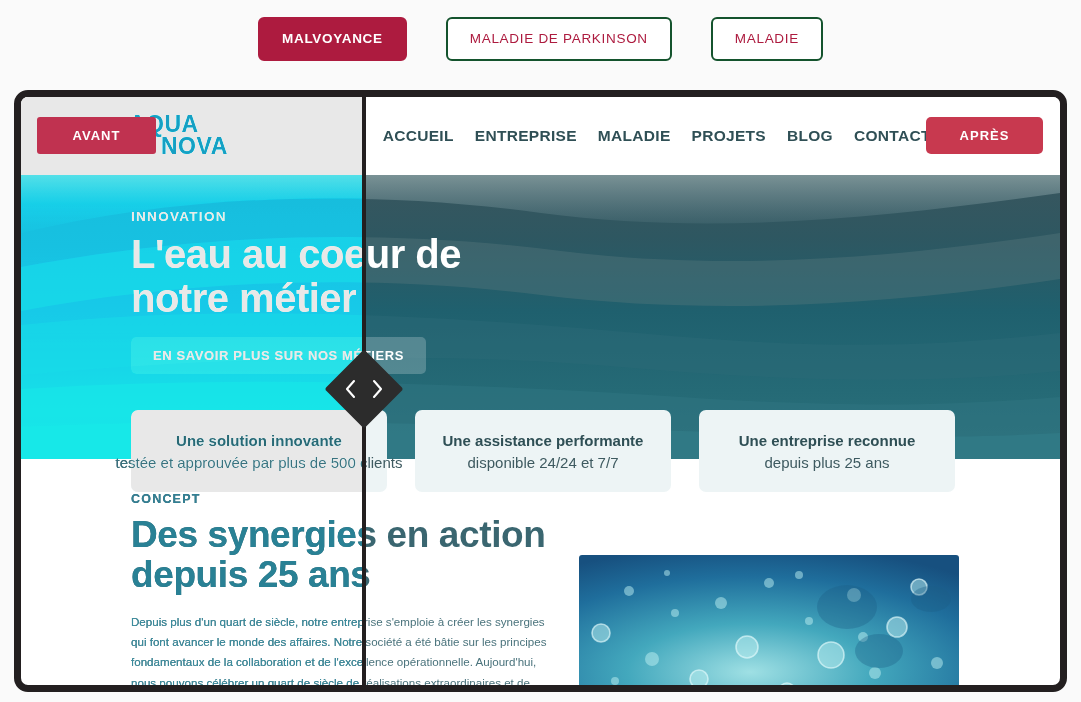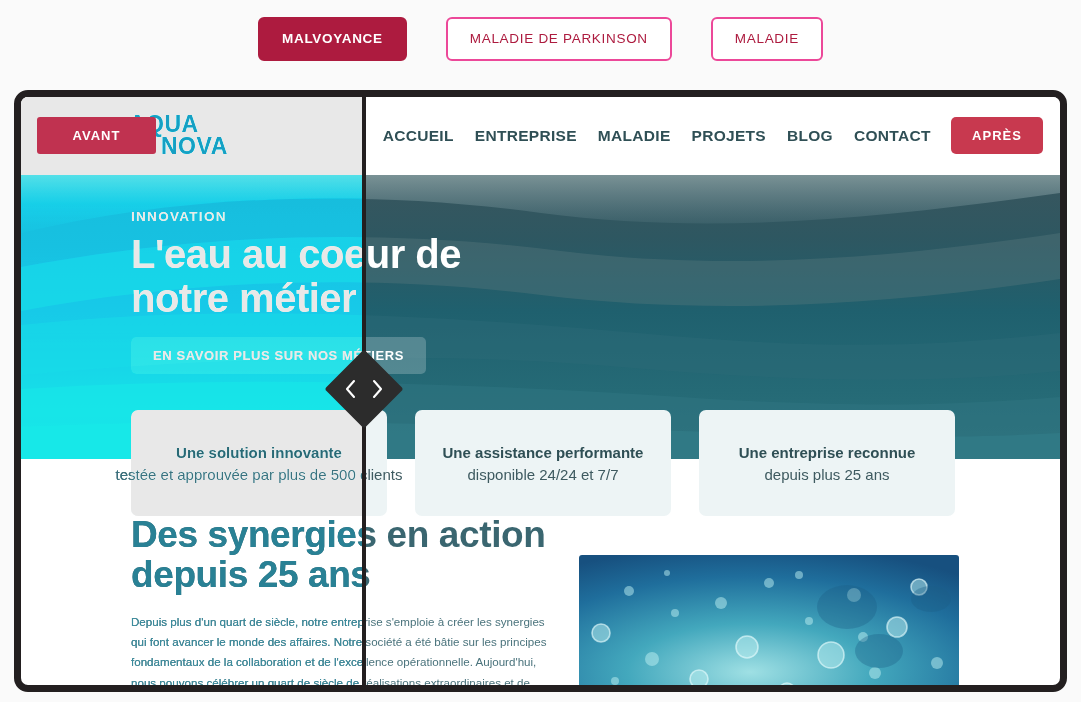--- a/index.html
+++ b/index.html
@@ -36,21 +36,21 @@
     font-family: "Liberation Sans", sans-serif;
   }
   .filter-tab.active {
     background: #AD1B3F;
     color: #ffffff;
     border: 2px solid #AD1B3F;
   }
   .filter-tab.inactive {
     background: #ffffff;
     color: #AD1B3F;
-    border: 2px solid #ec4899;
+    border: 2px solid #14532d;
     font-weight: 400;
   }
 
   
   #comparison-frame {
     position: absolute;
     left: 14px;
     top: 90px;
     width: 1053px;
     height: 602px;
@@ -155,21 +155,21 @@
     left: 110px;
     top: 313px;
     display: flex;
     gap: 28px;
     z-index: 3;
   }
   .info-card {
     background: #EDF4F5;
     border-radius: 7px;
     width: 256px;
-    height: 106px;
+    height: 82px;
     display: flex;
     flex-direction: column;
     align-items: center;
     justify-content: center;
     padding: 0 14px;
     text-align: center;
   }
   .info-card .t1 {
     font-size: 15px;
     font-weight: 700;
@@ -293,21 +293,21 @@
     left: 16px;
     top: 20px;
     width: 119px;
     height: 37px;
     background: #C03250;
     border-radius: 3px;
   }
   #label-apres {
     right: 17px;
     top: 20px;
-    width: 92px;
+    width: 117px;
     height: 37px;
     background: #C8394F;
     border-radius: 5px;
   }
 </style>
 </head>
 <body>
 
 <div id="filter-tabs">
   <div class="filter-tab active">

